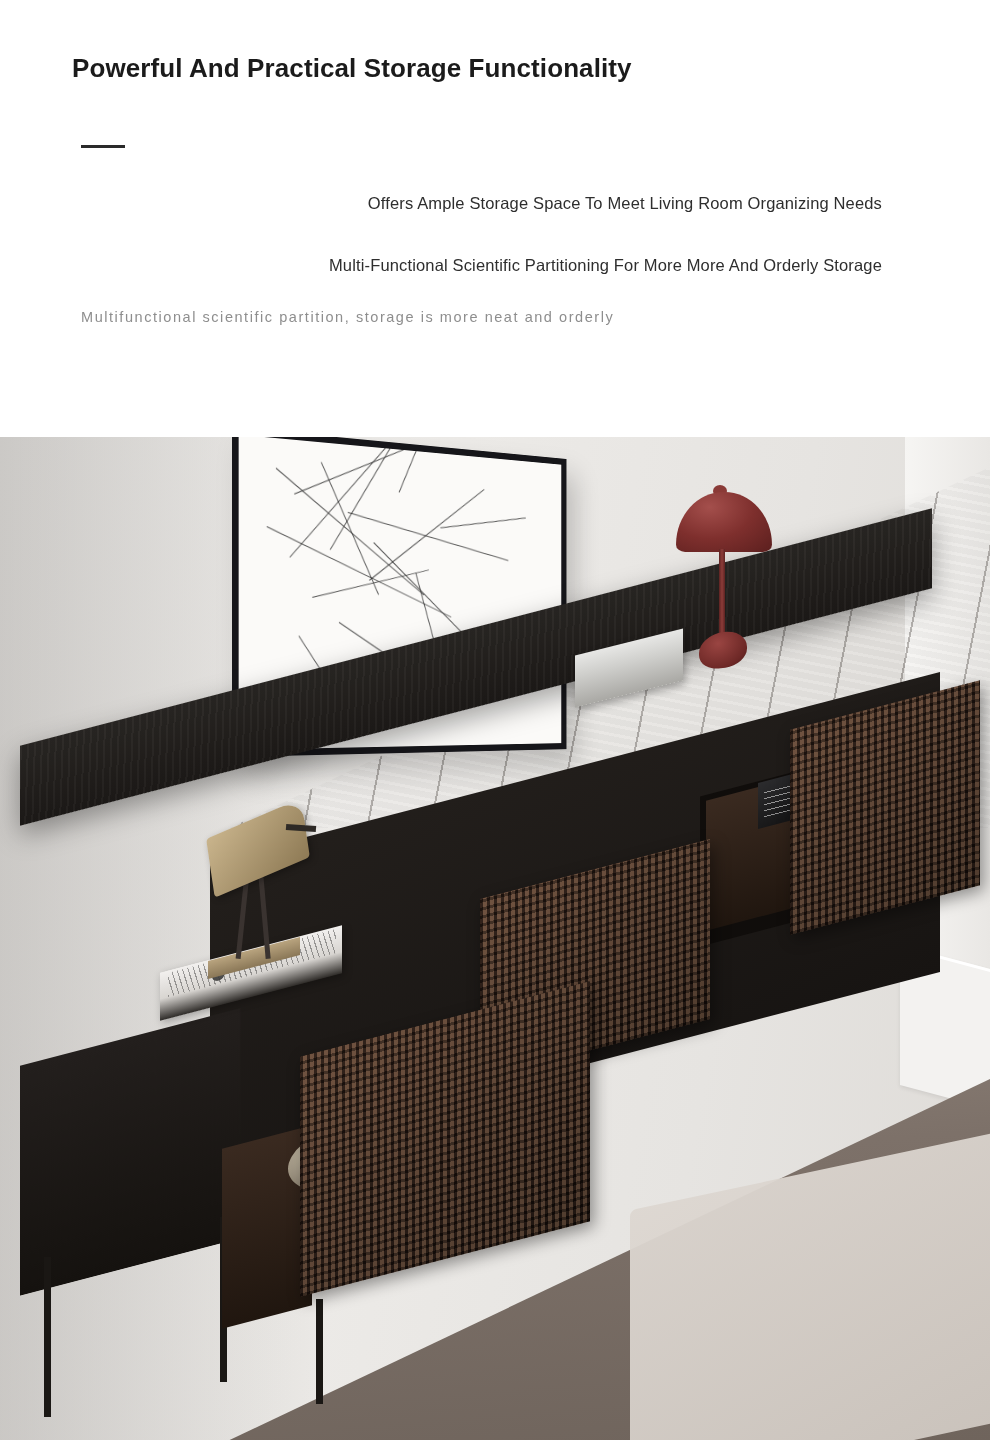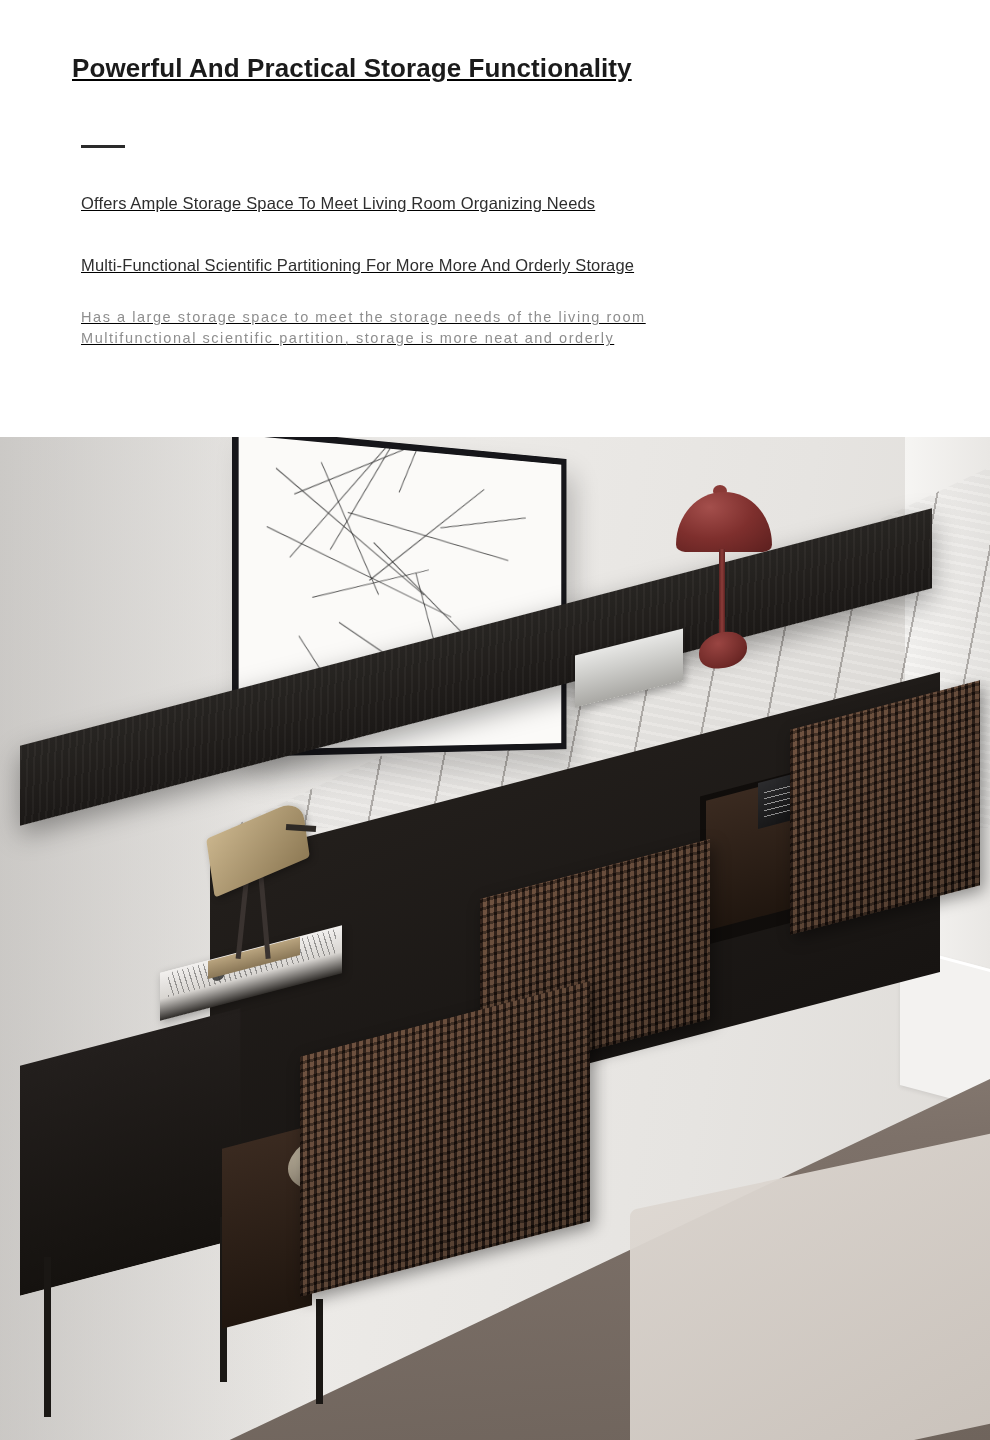--- a/index.html
+++ b/index.html
@@ -21,21 +21,20 @@
     height: 1440px;
     position: relative;
     background: #ffffff;
   }
 
   
   .text-block {
     padding: 52px 108px 0 72px;
     height: 433px;
     position: relative;
-    text-decoration: underline;
   }
 
   .headline {
     font-size: 26px;
     font-weight: bold;
     color: #1b1b1b;
     line-height: 1.28;
     letter-spacing: 0.1px;
     max-width: 560px;
     margin: 0;
@@ -43,20 +42,21 @@
 
   .rule {
     width: 44px;
     height: 3px;
     background: #2a2a2a;
     margin: 60px 0 0 9px;
   }
 
   .bullet-list {
     margin: 44px 0 0 9px;
+    text-align: right;
   }
   .bullet {
     font-size: 16.5px;
     color: #2e2e2e;
     line-height: 1.4;
     margin-bottom: 39px;
     letter-spacing: 0.15px;
   }
   .bullet:last-child { margin-bottom: 0; }
 
@@ -404,21 +404,20 @@
     <h1 class="headline">Powerful And Practical Storage Functionality</h1>
 
     <div class="rule"></div>
 
     <div class="bullet-list">
       <div class="bullet">Offers Ample Storage Space To Meet Living Room Organizing Needs</div>
       <div class="bullet">Multi-Functional Scientific Partitioning For More More And Orderly Storage</div>
     </div>
 
     <div class="sub-lines">
-      <div class="sub-line">Has a large storage space to meet the storage needs of the living room</div>
       <div class="sub-line">Multifunctional scientific partition, storage is more neat and orderly</div>
     </div>
   </div>
 
   <div class="photo">
 
     <div class="wall"></div>
     <div class="wall-shadow"></div>
     <div class="wall-edge"></div>
     <div class="baseboard"></div>

